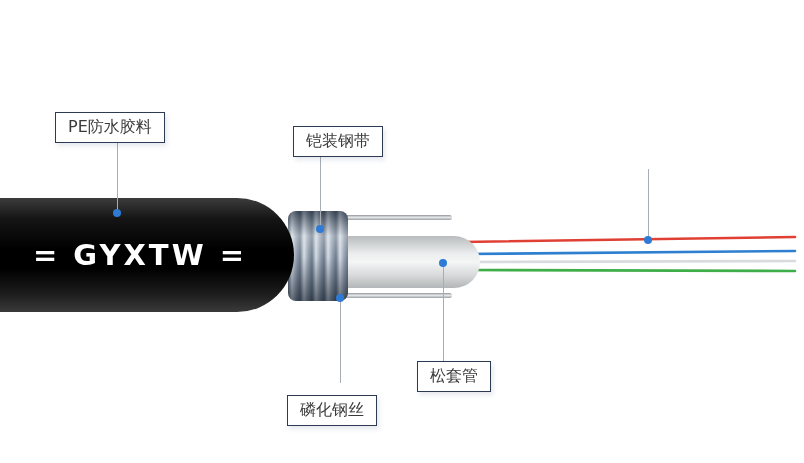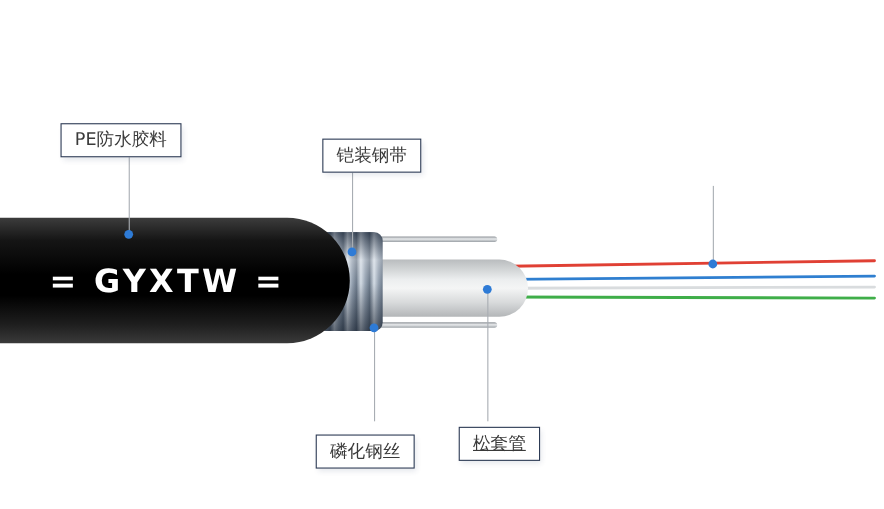--- a/index.html
+++ b/index.html
@@ -6,21 +6,21 @@
   .stage{
     position:relative;
     width:804px;height:463px;
     background:#ffffff;
     overflow:hidden;
     font-family:"DejaVu Sans","Liberation Sans",sans-serif;
   }
 
   
   .jacket{
-    position:absolute;left:0;top:198px;width:318px;height:114px;
+    position:absolute;left:0;top:198px;width:294px;height:114px;
     border-radius:0 57px 57px 0;
     background:linear-gradient(to bottom,#3c3c3c 0%,#151515 18%,#000 45%,#000 62%,#1e1e1e 85%,#3a3a3a 100%);
     z-index:6;
     display:flex;align-items:center;justify-content:center;
   }
   .jacket-text{
     color:#fff;font-size:29px;font-weight:bold;letter-spacing:3px;
     padding-right:14px;white-space:nowrap;
   }
   .armor{
@@ -104,19 +104,19 @@
 
   <div class="connector" style="left:648px;top:169px;height:68px;"></div>
   <div class="dot" style="left:644px;top:236px;"></div>
 
   <div class="callout-box" style="left:287px;top:395px;">
     <span>磷化钢丝</span>
   </div>
   <div class="connector" style="left:340px;top:301px;height:82px;"></div>
   <div class="dot" style="left:336px;top:294px;"></div>
 
-  <div class="callout-box" style="left:417px;top:388px;text-decoration:underline;">
+  <div class="callout-box" style="left:417px;top:361px;">
     <span>松套管</span>
   </div>
   <div class="connector" style="left:443px;top:266px;height:117px;"></div>
   <div class="dot" style="left:439px;top:259px;"></div>
 
 </div>
 
 </body></html>

